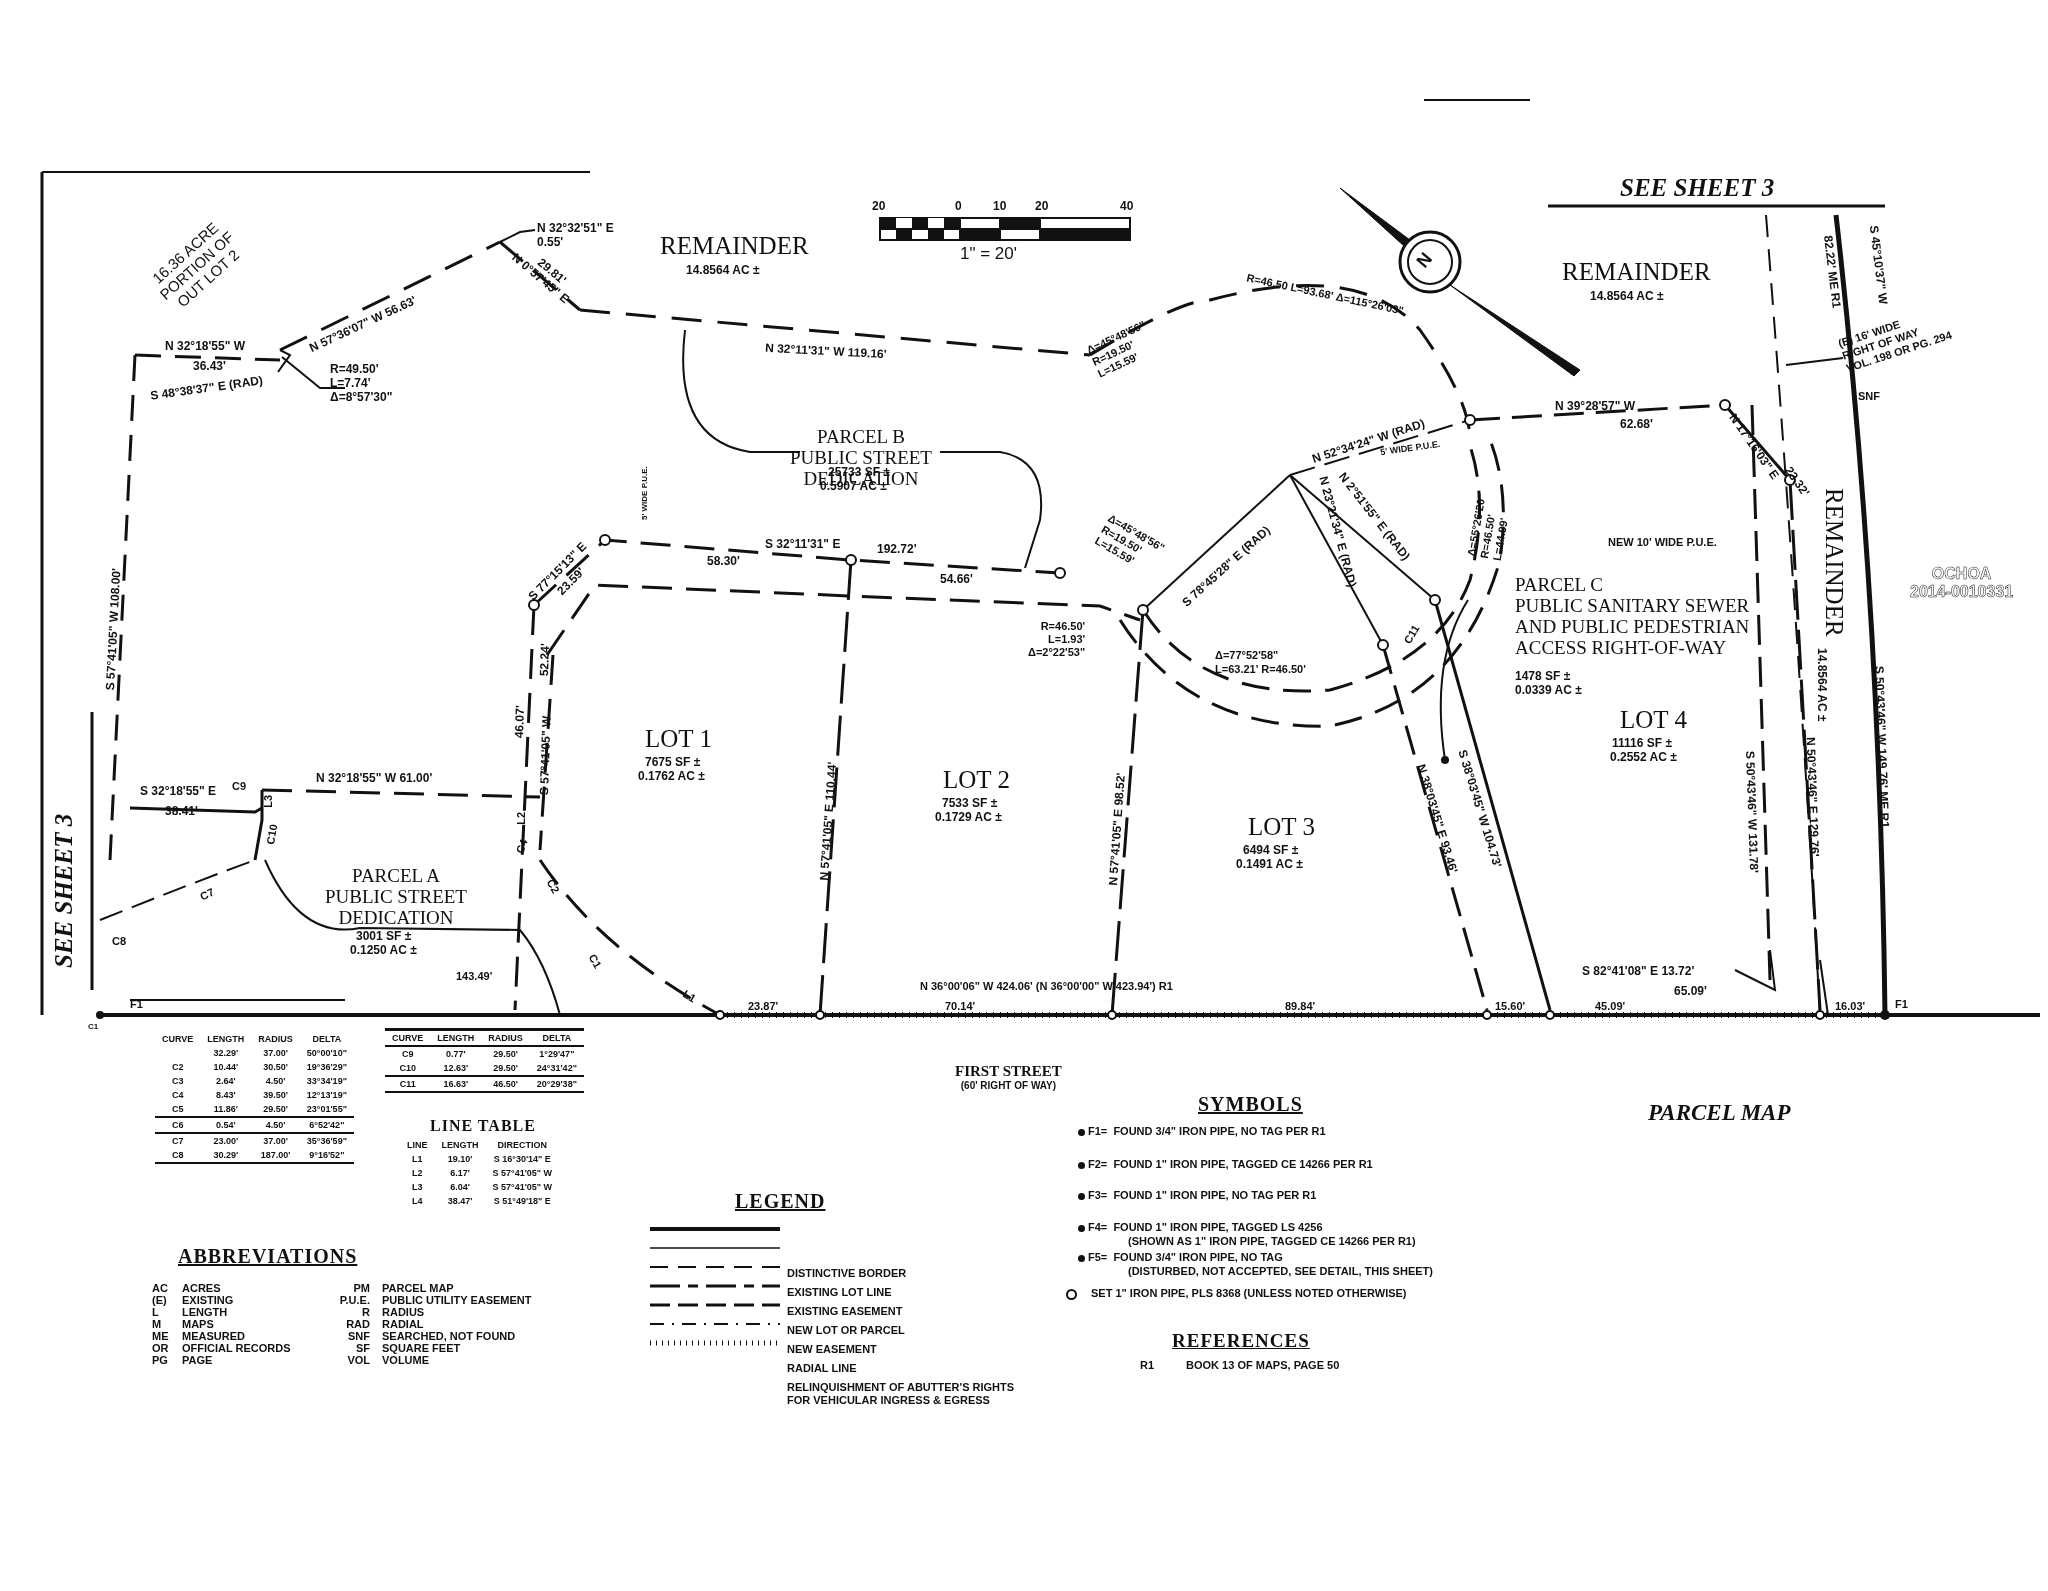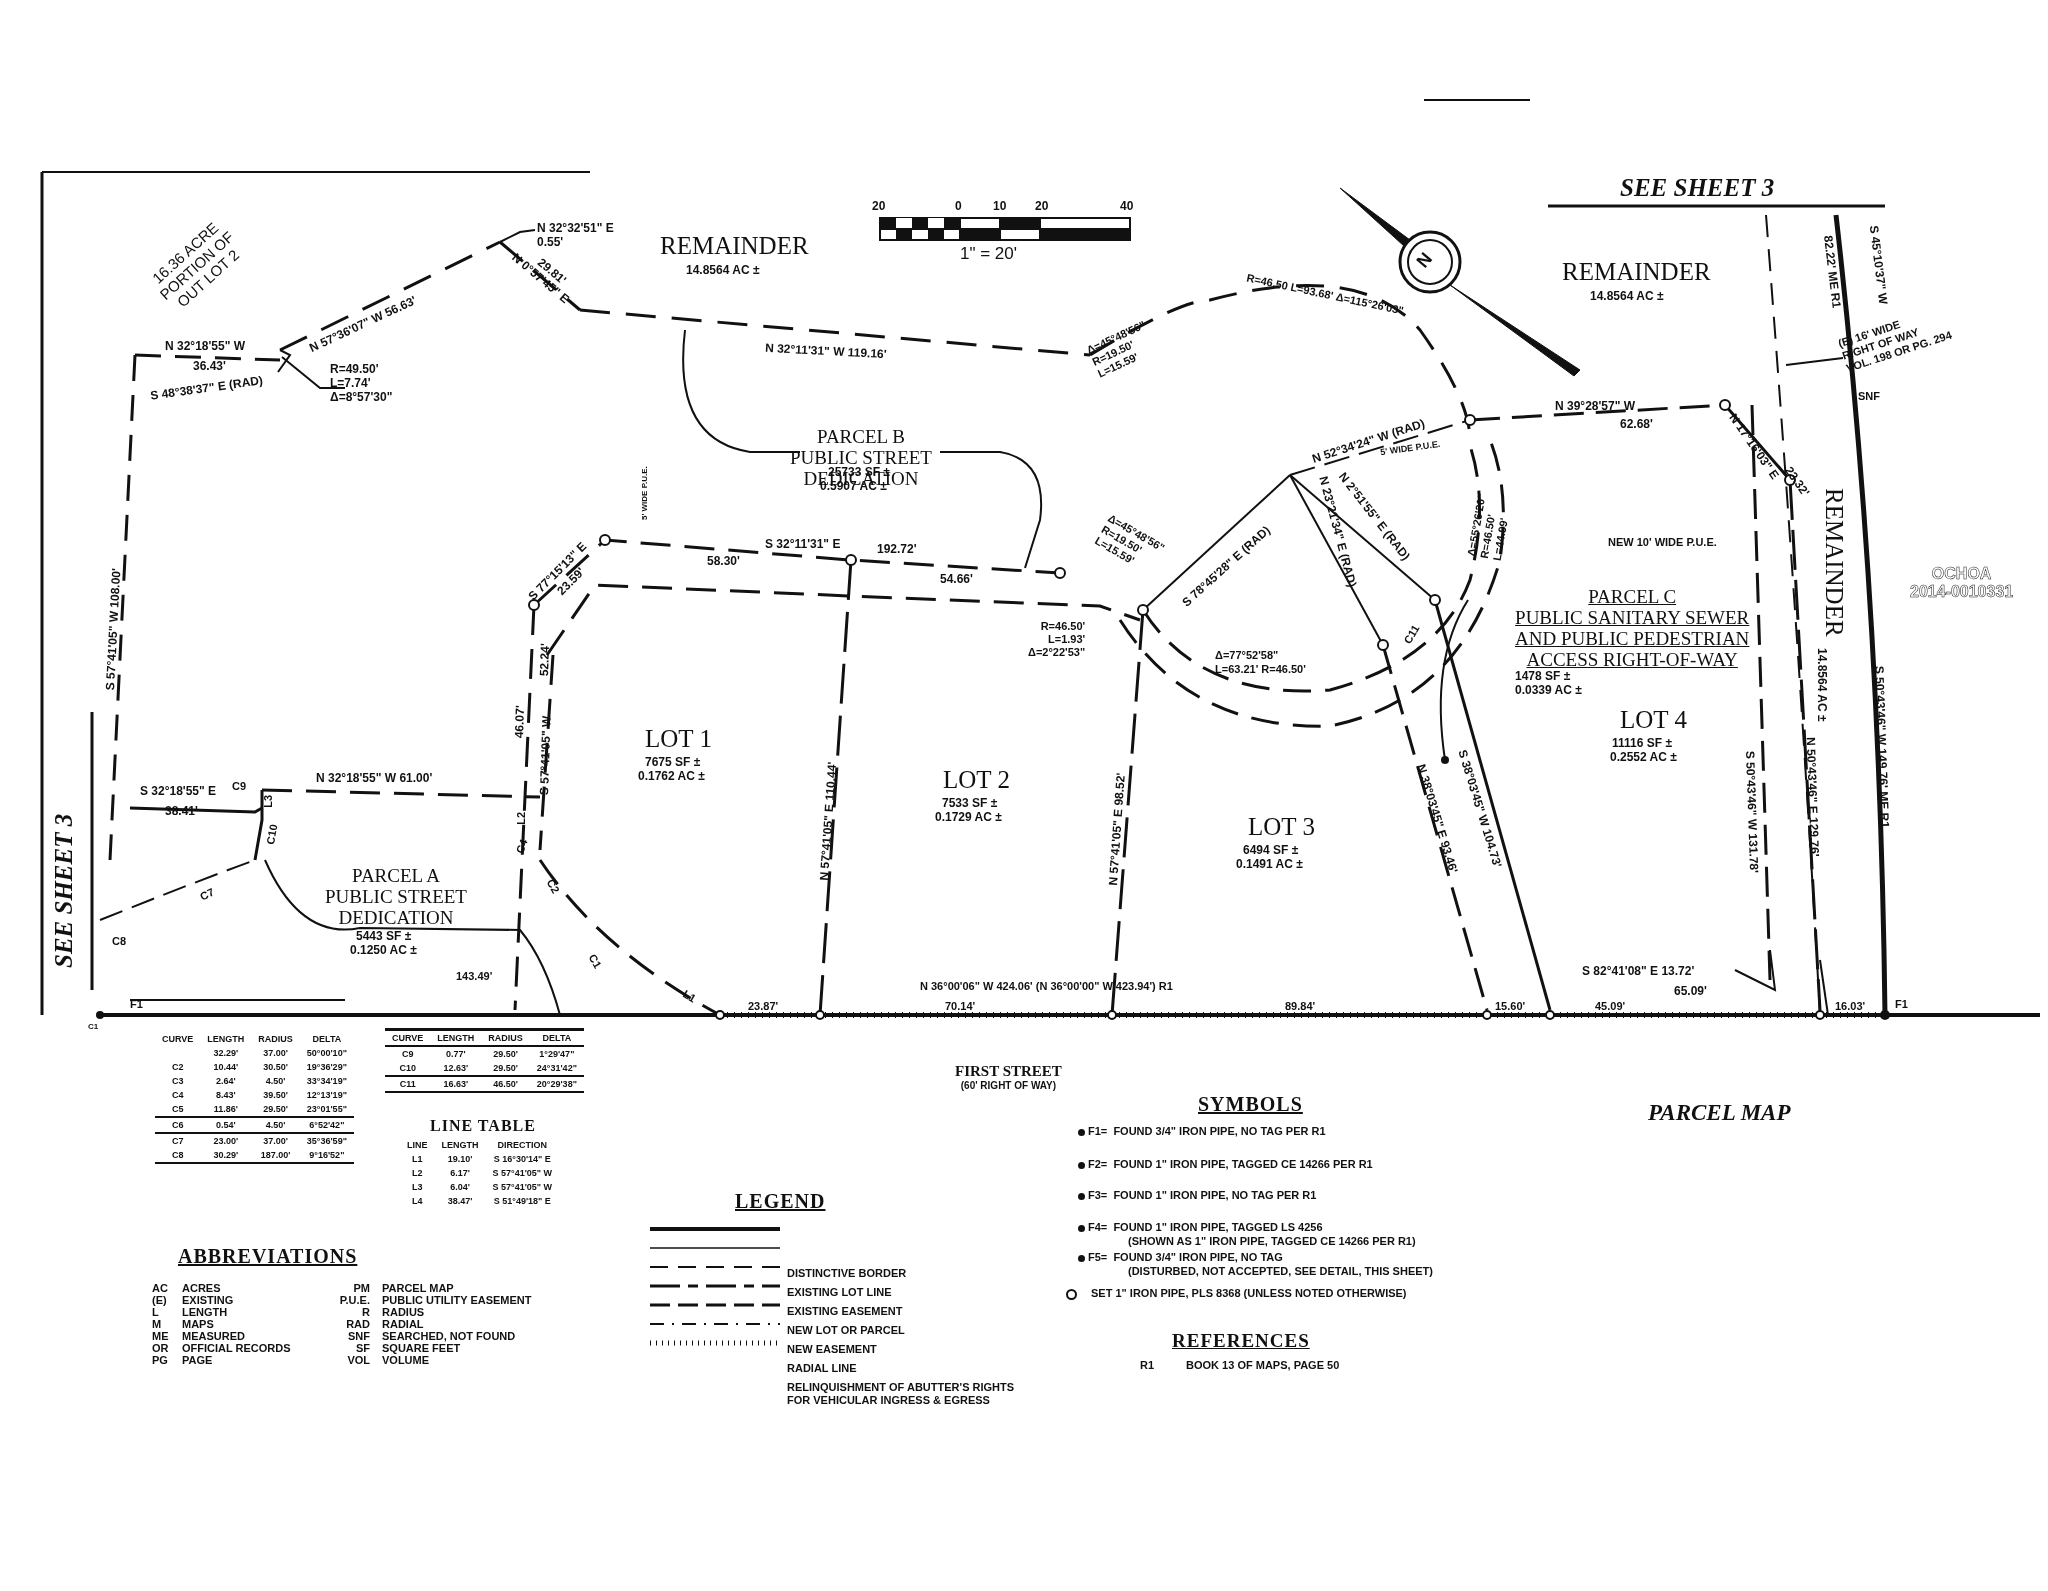--- a/index.html
+++ b/index.html
@@ -192,24 +192,24 @@
     <div>DEDICATION</div>
 </div>
 <div class="lbl" style="left:822px;top:466px;margin-left:6px;">25733 SF ±</div>
 <div class="lbl" style="left:820px;top:480px;">0.5907 AC ±</div>
 
 <div class="lbl mid" style="left:325px;top:865px;">
   <div>PARCEL A</div>
     <div>PUBLIC STREET</div>
     <div>DEDICATION</div>
 </div>
-<div class="lbl" style="left:356px;top:930px;">5443 SF ±</div>
+<div class="lbl" style="left:356px;top:930px;">3001 SF ±</div>
 <div class="lbl" style="left:350px;top:944px;">0.1250 AC ±</div>
 
-<div class="lbl mid" style="left:1515px;top:586px;text-align:center;text-decoration:underline;">
+<div class="lbl mid" style="left:1515px;top:574px;text-align:left;">
   <div>PARCEL C</div>
     <div>PUBLIC SANITARY SEWER</div>
     <div>AND PUBLIC PEDESTRIAN</div>
     <div>ACCESS RIGHT-OF-WAY</div>
 </div>
 <div class="lbl" style="left:1515px;top:670px;">1478 SF ±</div>
 <div class="lbl" style="left:1515px;top:684px;">0.0339 AC ±</div>
 
 <div class="lbl big" style="left:645px;top:725px;">LOT 1</div>
 <div class="lbl" style="left:645px;top:756px;">7675 SF ±</div>

